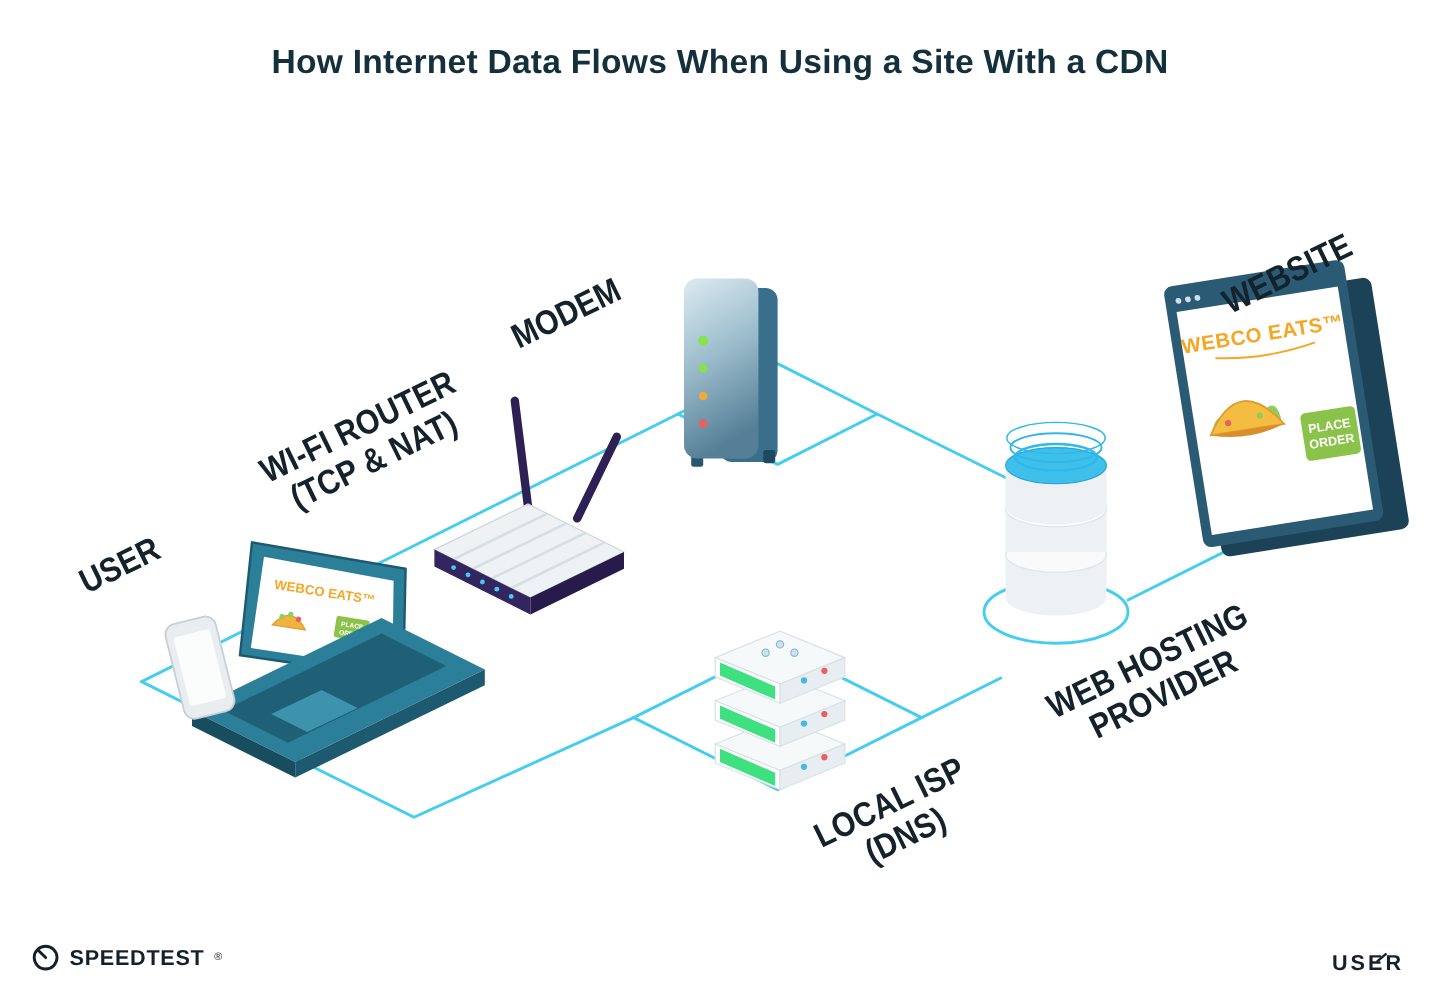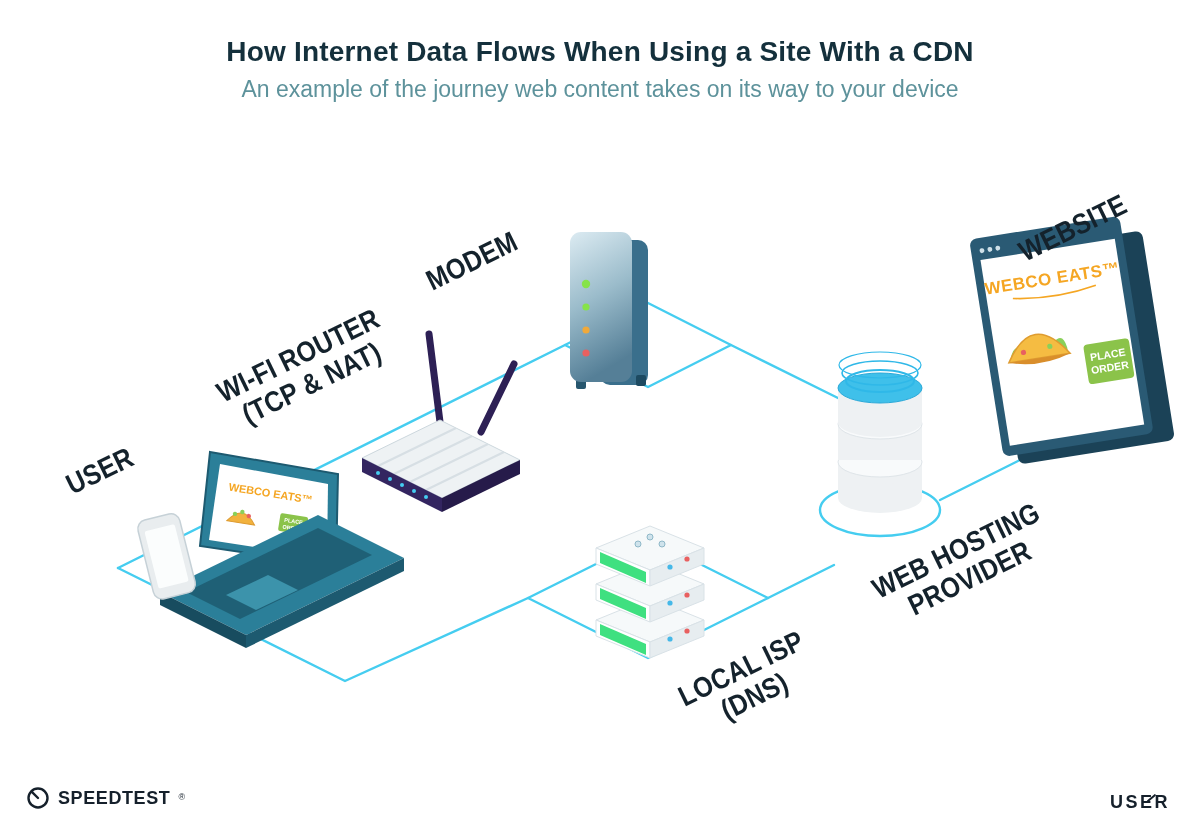--- a/index.html
+++ b/index.html
@@ -42,21 +42,20 @@
     position:absolute; left:36px; top:5px; width:11px; height:2.4px;
     background:#15202b; transform:rotate(-40deg); border-radius:2px;
   }
 </style>
 </head>
 <body>
 
 <div class="canvas">
 
   <h1 class="title">How Internet Data Flows When Using a Site With a CDN</h1>
-  <div class="subtitle">An example of the journey web content takes on its way to your device</div>
 
   <svg class="scene" width="1200" height="836" viewBox="0 0 1200 836">
     <defs>
       <linearGradient id="modemGrad" x1="0" y1="0" x2="0.25" y2="1">
         <stop offset="0" stop-color="#dcebf2"></stop>
         <stop offset="0.5" stop-color="#9bbccb"></stop>
         <stop offset="1" stop-color="#557f97"></stop>
       </linearGradient>
     </defs>
 

